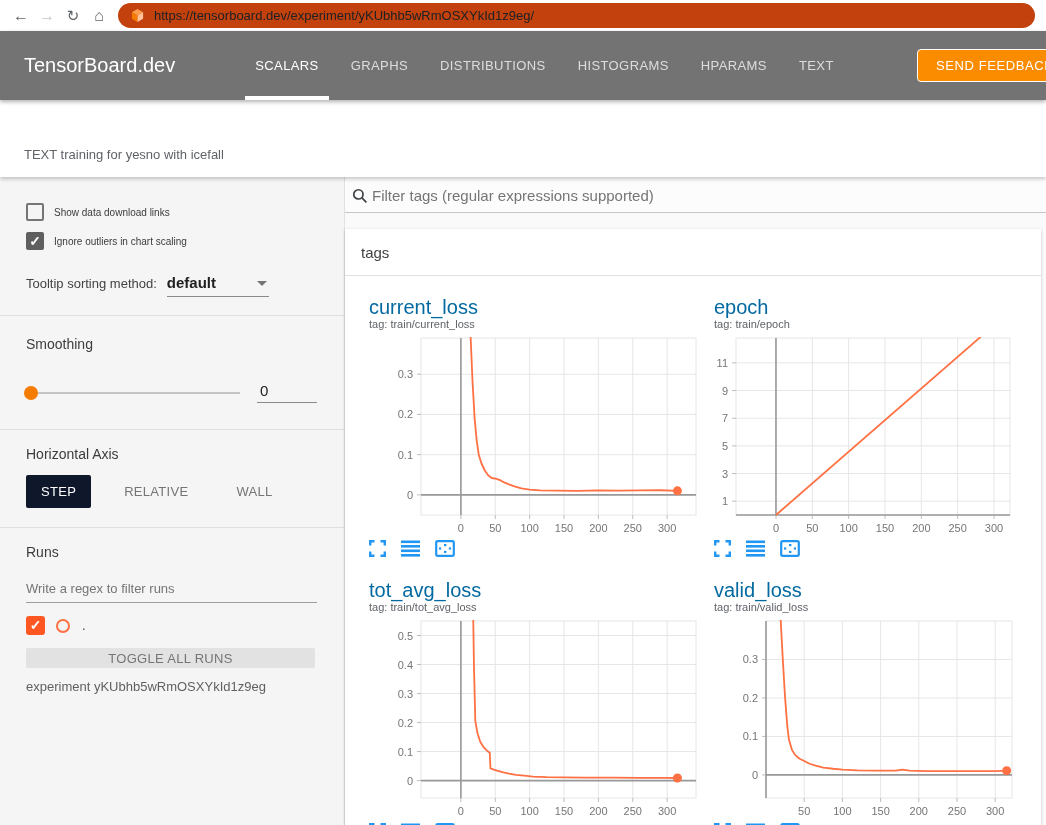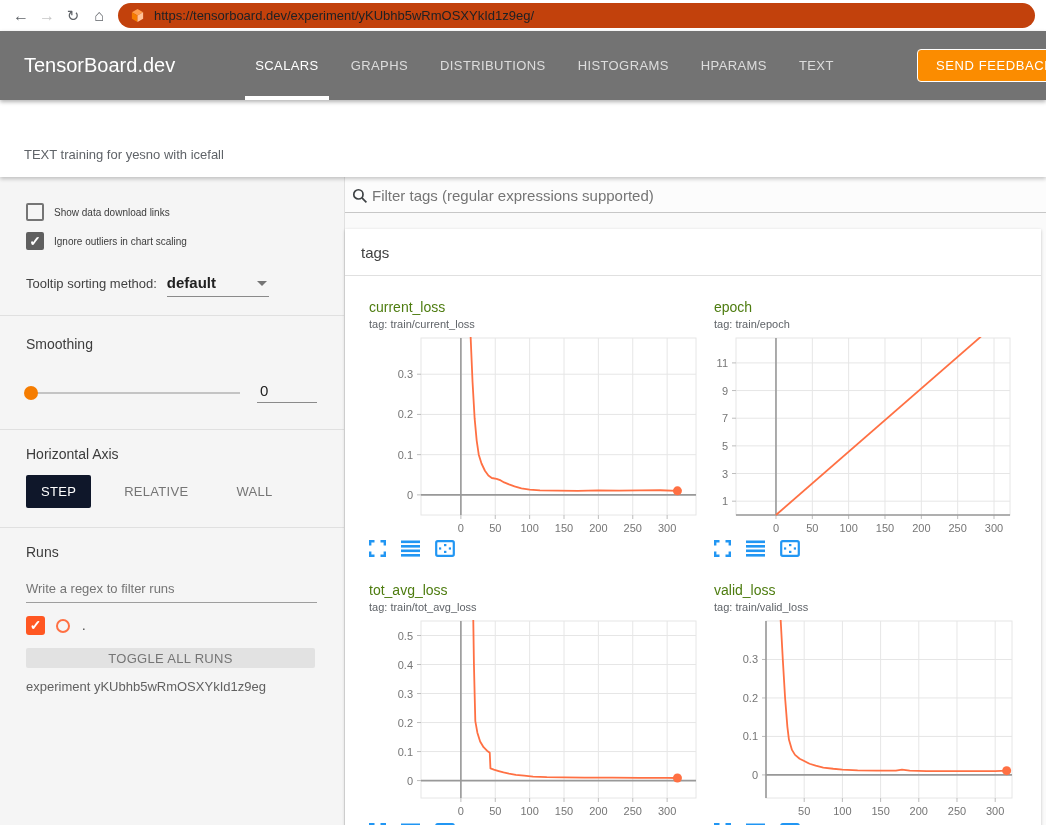--- a/index.html
+++ b/index.html
@@ -94,21 +94,21 @@
   .filter-row svg { position:absolute; left:7px; top:11px; }
   .filter-input { position:absolute; left:27px; top:6px; right:10px; border:none; outline:none;
     background:transparent; font-size:15px; color:#212121; height:24px;
     font-family:"Liberation Sans", sans-serif; }
   .filter-input::placeholder { color:#757575; }
 
   .card { margin:16px 5px 0 0; background:#fff; box-shadow:0 1px 3px rgba(0,0,0,.22); }
   .card-header { padding:15px 16px 14px 16px; font-size:15px; color:#424242;
     border-bottom:1px solid #e0e0e0; cursor:pointer; }
   .charts-grid { display:grid; grid-template-columns:345px 345px; padding:24px 0 0 24px; row-gap:26px; }
-  .chart-title { font-size:14px; color:#4d7c0f; line-height:15px; }
+  .chart-title { font-size:20px; color:#0369a1; line-height:15px; }
   .chart-tag { font-size:11px; color:#5f6368; line-height:12px; margin-top:3px; }
   .chart-plot { display:block; margin-top:6px; }
   .chart-icons { display:flex; gap:15px; margin-top:2px; }
   .chart-icons svg { cursor:pointer; }
 </style>
 </head>
 <body>
 
 <div id="app">
 

